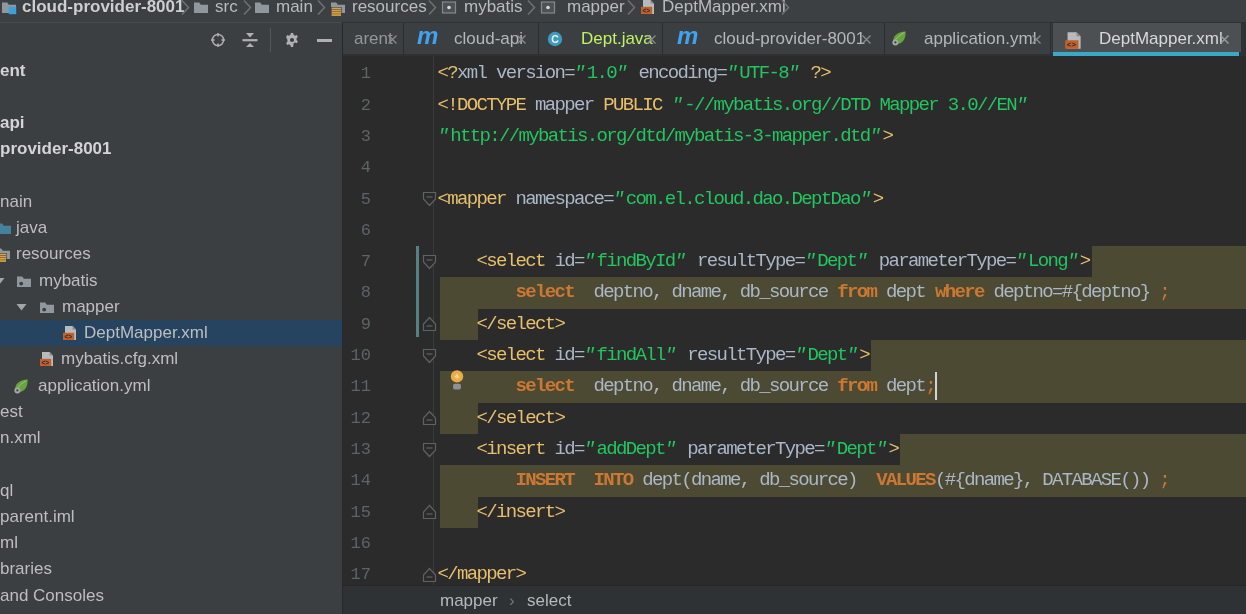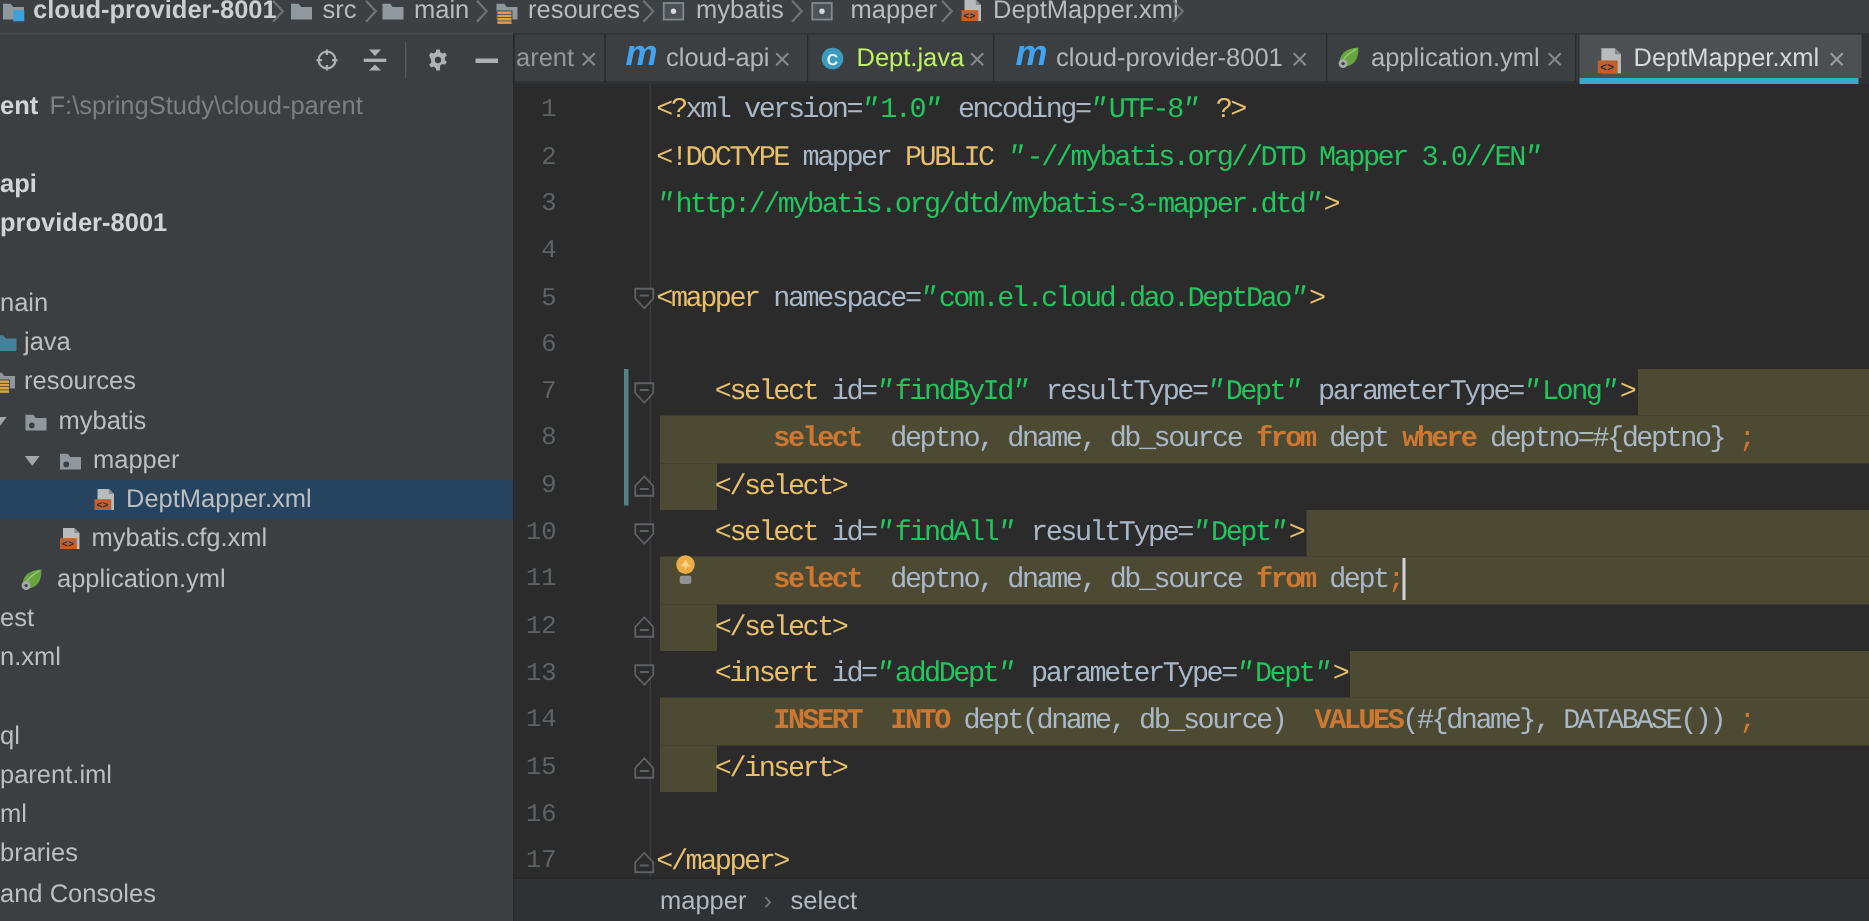--- a/index.html
+++ b/index.html
@@ -1,21 +1,21 @@
 <!DOCTYPE html>
 <html><head><meta charset="utf-8"><style>
 html,body{margin:0;padding:0;background:#2b2b2b;}
 #app{position:relative;width:1246px;height:614px;overflow:hidden;background:#2b2b2b;
   font-family:"Liberation Sans",sans-serif;}
 .abs{position:absolute;}
 .bc{position:absolute;top:-5px;height:22px;line-height:24px;font-size:17px;color:#b9bbbd;white-space:pre;}
 .tr{position:absolute;height:26px;line-height:26px;font-size:17px;color:#bcbec0;white-space:pre;}
 .trb{font-weight:bold;color:#d2d4d6;}
 .trp{color:#7b8084;}
-.tabt{position:absolute;height:39px;line-height:37px;font-size:17px;color:#b4b7b9;white-space:pre;}
+.tabt{position:absolute;height:39px;line-height:37px;font-size:17px;color:#b4b7b9;white-space:pre;padding-left:10px;}
 .ln{position:absolute;width:30px;text-align:right;font-family:"Liberation Mono",monospace;
   font-size:17px;color:#5e6366;height:31.3px;line-height:31.3px;}
 .hl{position:absolute;height:31.3px;background:#4d4a33;}
 .cl{position:absolute;height:31.3px;line-height:31.3px;white-space:pre;
   font-family:"Liberation Mono",monospace;font-size:19px;letter-spacing:-1.65px;color:#a9b7c6;}
 .tg{color:#e8bf6a;}
 .st{color:#22c55e;}
 .kw{color:#cc7832;font-weight:bold;}
 .sc{color:#cc7832;}
 .q{font-style:italic;padding-right:3px;}
@@ -151,21 +151,20 @@
       <rect x="1" y="7.8" width="11.2" height="7.2" fill="#c0602d"></rect>
       <text x="6.3" y="13.8" font-family="Liberation Mono,monospace" font-size="6.5" font-weight="bold" fill="#2b2b2b" text-anchor="middle">&lt;&gt;</text>
     </svg>
 <div class="tabt" style="left:1089px;top:20px;color:#d6d8da">DeptMapper.xml</div>
 <svg class="abs" style="left:1219px;top:34px" width="11" height="11" viewBox="0 0 11 11">
       <path d="M1.5 1.5 L9.5 9.5 M9.5 1.5 L1.5 9.5" stroke="#9a9da0" stroke-width="1.4"></path>
     </svg>
 <div class="abs" style="left:1053px;top:52px;width:186px;height:4px;background:#3aa9c6"></div>
 <div class="abs" style="left:0;top:320.0px;width:343px;height:26px;background:#26435f"></div>
 <div class="tr trb" style="left:0px;top:57.5px">ent</div>
-<div class="tr trp" style="left:33px;top:57.5px">F:\springStudy\cloud-parent</div>
 <div class="tr trb" style="left:0px;top:110.0px">api</div>
 <div class="tr trb" style="left:0px;top:136.25px">provider-8001</div>
 <div class="tr " style="left:0px;top:188.75px">nain</div>
 <svg class="abs" style="left:-4px;top:220.0px" width="16" height="16" viewBox="0 0 16 16">
       <path d="M1 3.5 h5.2 l1.6 2.2 H15 V14 H1 Z" fill="#44829b"></path>
     </svg>
 <div class="tr " style="left:16px;top:215.0px">java</div>
 <svg class="abs" style="left:-5px;top:245.25px" width="16" height="18" viewBox="0 0 16 18">
       <path d="M1 3.5 h5.2 l1.6 2.2 H15 V14 H1 Z" fill="#90989e"></path>
       <rect x="1" y="8" width="10.6" height="9" fill="#3c3f41"></rect>

